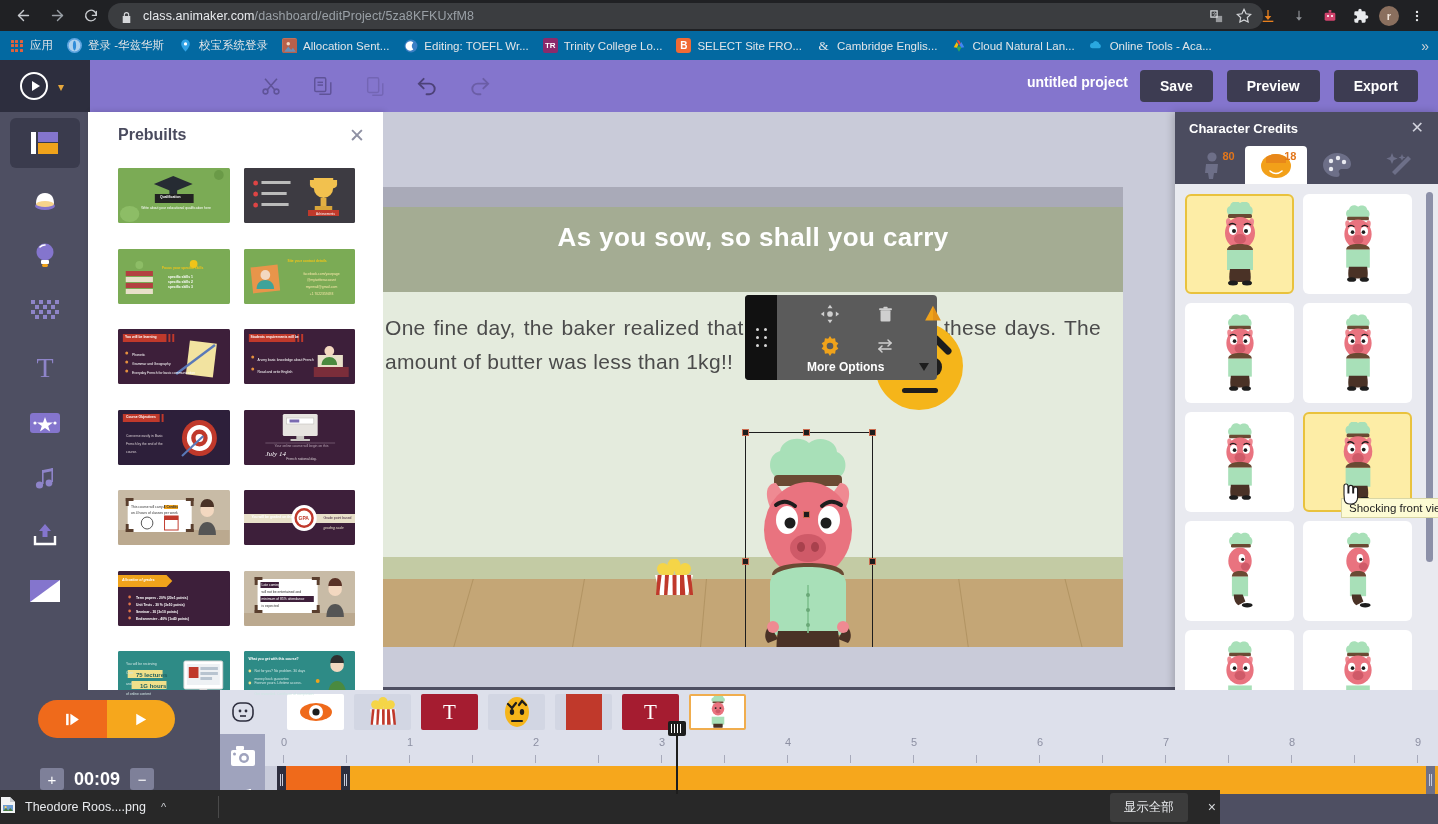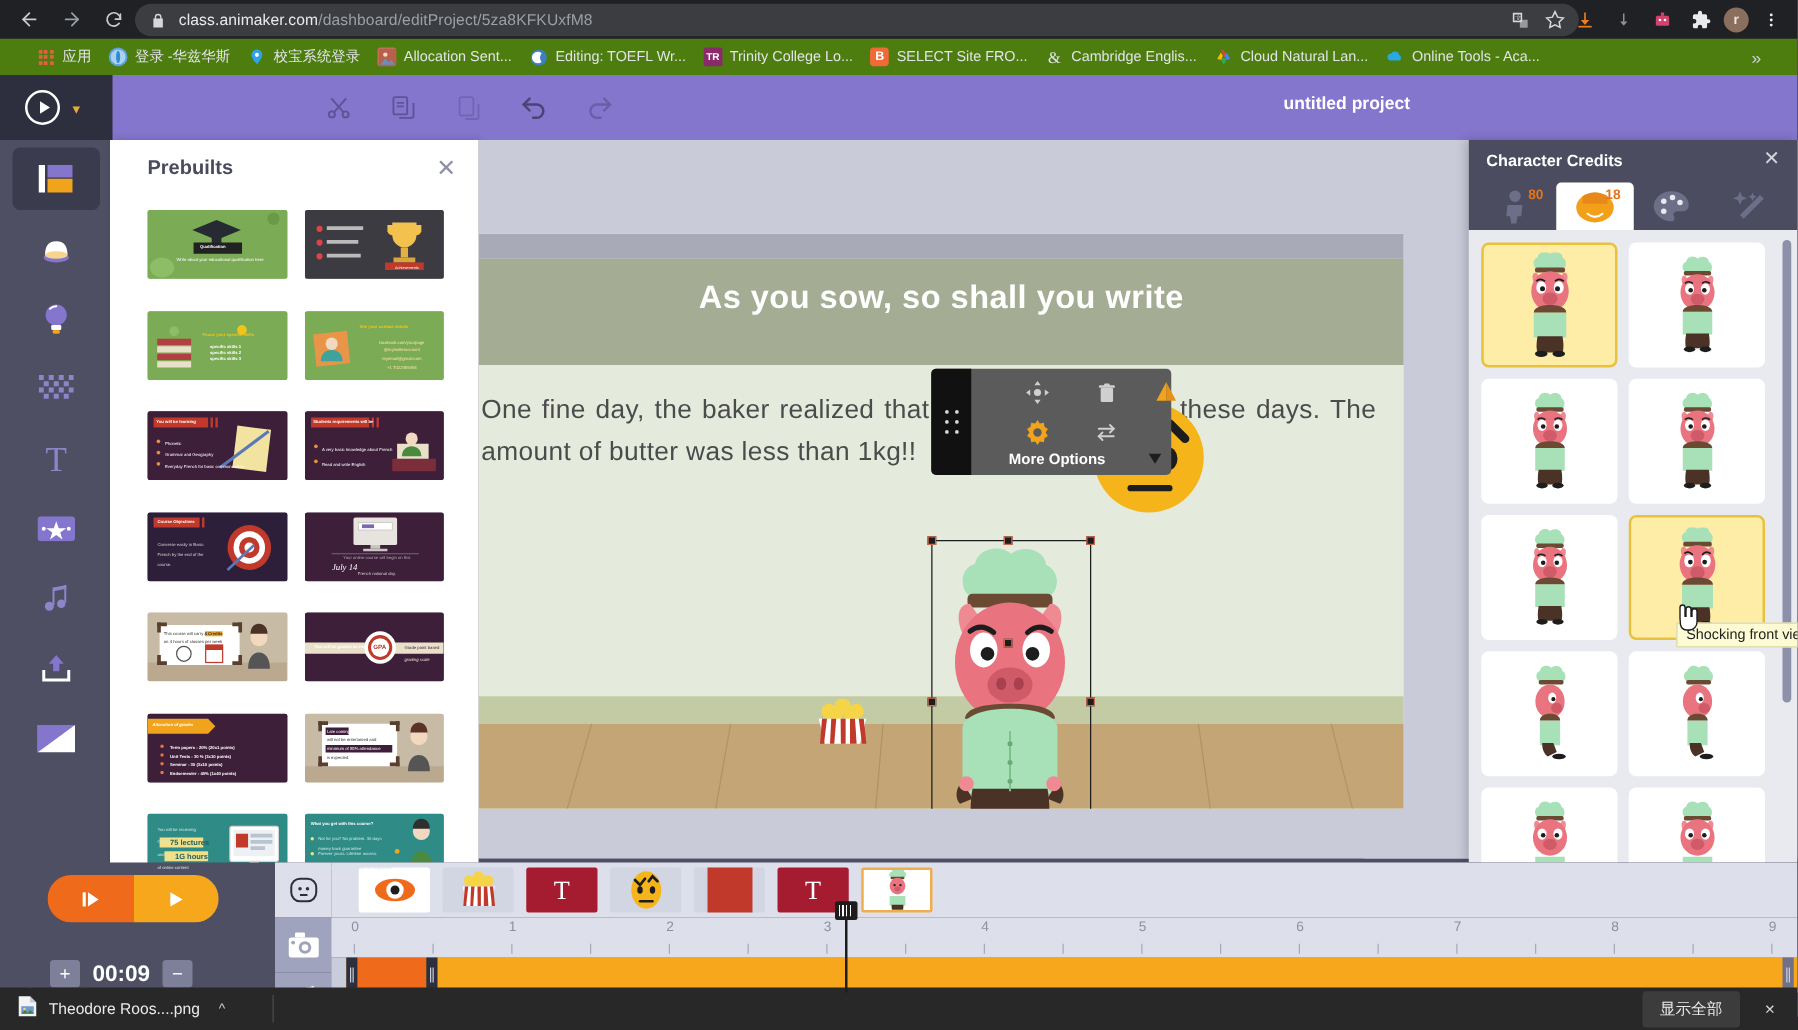--- a/index.html
+++ b/index.html
@@ -22,22 +22,22 @@
   .lock-ico { width:13px; height:13px; margin-right:10px; flex:0 0 auto; }
   .url-text { font-size:12.5px; color:#e8eaed; white-space:nowrap; letter-spacing:.1px; }
   .url-text .dim { color:#9aa0a6; }
   .omni-right { position:absolute; right:6px; top:0; height:26px; display:flex; align-items:center; gap:2px; }
   .chrome-icons { position:absolute; right:8px; top:2px; height:28px; display:flex; align-items:center; gap:5px; }
   .cico { width:26px; height:26px; display:flex; align-items:center; justify-content:center; cursor:pointer; }
   .avatar-c { width:20px; height:20px; border-radius:50%; background:#8a6f5e; color:#f1e4d9;
               font-size:11px; display:flex; align-items:center; justify-content:center; font-weight:bold; }
 
   
-  .bk-bar { position:absolute; left:0; top:31px; width:1438px; height:29px; background:#4d7c0f;
-            display:flex; align-items:center; padding:0 22px;text-align:center; }
+  .bk-bar { position:absolute; left:0; top:31px; width:1438px; height:29px; background:#0369a1;
+            display:flex; align-items:center; padding:0 2px;text-align:center; }
   .bk-item { display:flex; align-items:center; gap:6px; padding:3px 7px; border-radius:4px;
              font-size:11.5px; color:#e2e4e7; white-space:nowrap; cursor:pointer; max-width:150px; }
   .bk-ico { width:15px; height:15px; flex:0 0 auto; display:flex; align-items:center; justify-content:center;
             font-size:10px; border-radius:2px; }
   .grid-dots { display:grid; grid-template-columns:repeat(3,3px); grid-template-rows:repeat(3,3px); gap:1.5px; }
   .grid-dots i { background:#e0623e; border-radius:.5px; display:block; width:3px; height:3px; }
   .bk-over { margin-left:auto; color:#cfd2d6; font-size:14px; padding:0 7px; cursor:pointer; }
 
   
   .app-body { position:absolute; left:0; top:60px; width:1438px; height:764px; background:#4e4f62; }
@@ -179,22 +179,22 @@
   .tr-handle { position:absolute; top:0; width:9px; height:28px; background:#2d2e3e; }
   .tr-handle::after { content:""; position:absolute; left:3px; top:8px; width:1px; height:12px; background:#c9ccdb;
                       box-shadow:2px 0 0 #c9ccdb; }
   .seg-orange { position:absolute; left:21px; top:0; width:55px; height:28px; background:#ef6a1b; }
   .playhead { position:absolute; left:676px; top:44px; width:2px; height:60px; background:#1d1d1d; z-index:5; }
   .ph-knob { position:absolute; left:-8px; top:-13px; width:18px; height:15px; background:#1d1d1d; border-radius:2px; }
   .ph-knob::after { content:""; position:absolute; left:3px; top:3px; width:12px; height:9px;
                     background:repeating-linear-gradient(90deg,#fff 0 1px,transparent 1px 3px); }
 
   
-  .dl-bar { position:absolute; left:0; top:790px; width:1438px; height:34px; background:#282828;
-            display:flex; align-items:center; padding:0 14px; }
+  .dl-bar { position:absolute; left:0; top:790px; width:1220px; height:34px; background:#282828;
+            display:flex; align-items:center; padding:0 0; }
   .dl-chip { display:flex; align-items:center; gap:9px; cursor:pointer; }
   .dl-name { font-size:12.5px; color:#e8eaed; }
   .dl-caret { color:#c9ccd0; font-size:11px; margin-left:6px; }
   .dl-sep { position:absolute; left:218px; top:6px; width:1px; height:22px; background:#4a4a4a; }
   .dl-right { margin-left:auto; display:flex; align-items:center; gap:16px; }
   .dl-showall { background:#3c3c3c; color:#e8eaed; font-size:12.5px; padding:6px 14px; border-radius:3px; cursor:pointer; }
   .dl-x { color:#d6d8da; font-size:14px; cursor:pointer; padding:0 4px; }
 </style>
 </head>
 <body>
@@ -411,20 +411,25 @@
         </span>
         <span class="htool" style="opacity:.45">
           <svg width="23" height="23" viewBox="0 0 24 24" fill="none" stroke="#4d4278" stroke-width="2" stroke-linecap="round">
               <path d="M20 9H10a5.5 5.5 0 0 0 0 11h3"></path>
               <polyline points="16 4 21 9 16 14"></polyline>
             </svg>
         </span>
       </div>
 
       <div class="proj-title">untitled project</div>
+      <div class="hdr-btns">
+        <button class="hbtn">Save</button>
+        <button class="hbtn">Preview</button>
+        <button class="hbtn">Export</button>
+      </div>
     </div>
 
     <div class="rail">
       <div class="rail-item active">
         <svg width="30" height="26" viewBox="0 0 30 26">
           <rect x="1" y="2" width="5" height="22" fill="#fff"></rect>
             <rect x="8" y="2" width="20" height="10" fill="#8475cd"></rect>
             <rect x="8" y="13" width="20" height="11" fill="#f0a31b"></rect>
         </svg>
       </div>
@@ -739,21 +744,21 @@
           <div class="cap" style="left:11px;top:30px;color:#cfe6e4;">Forever yours. Lifetime access.</div>
           <div class="cap" style="left:11px;top:41px;color:#cfe6e4;">Get rewarded. Certificate of completion.</div>
         </div>
       </div>
     </div>
 
     <div class="stage-wrap">
       <div class="stage">
         <div class="band-top"></div>
         <div class="band-olive"></div>
-        <div class="title-text">As you sow, so shall you write</div>
+        <div class="title-text">As you sow, so shall you carry</div>
         <div class="para">One fine day, the baker realized that he was cheated all these days. The amount of butter was less than 1kg!!</div>
         <div class="floor-green"></div>
         <div class="floor">
           <div class="floor-line" style="left:80px;transform:skewX(-16deg);"></div>
           <div class="floor-line" style="left:195px;transform:skewX(-10deg);"></div>
           <div class="floor-line" style="left:320px;transform:skewX(-5deg);"></div>
           <div class="floor-line" style="left:450px;transform:skewX(2deg);"></div>
           <div class="floor-line" style="left:580px;transform:skewX(8deg);"></div>
           <div class="floor-line" style="left:690px;transform:skewX(14deg);"></div>
         </div>

